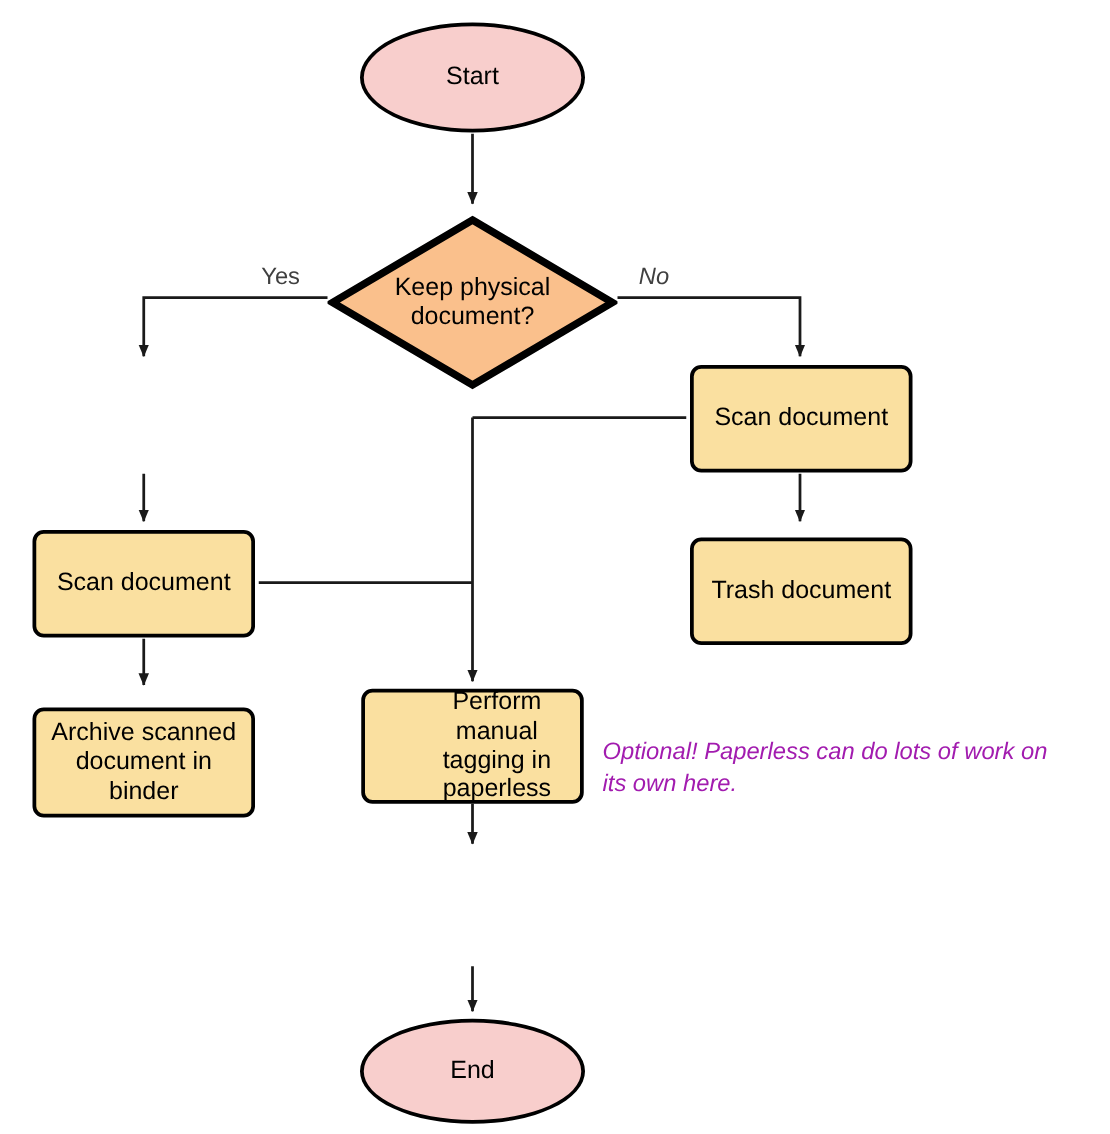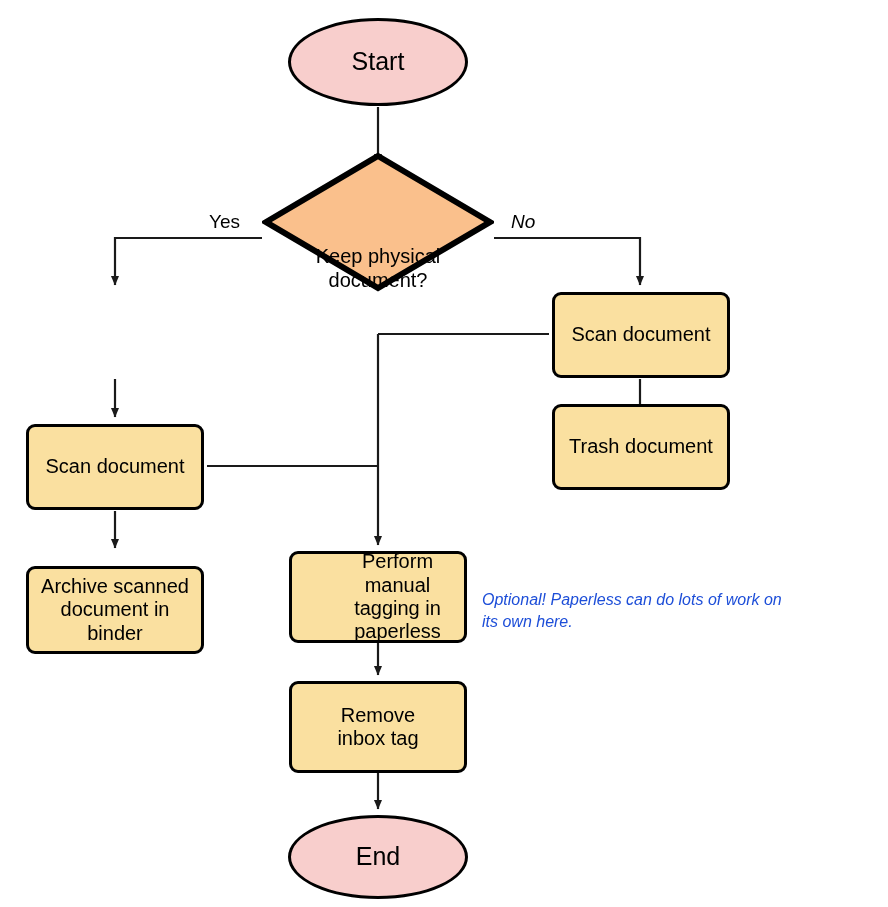--- a/index.html
+++ b/index.html
@@ -41,21 +41,21 @@
   .node-process {
     background: #FAE0A0;
     border: 3px solid #000000;
     border-radius: 9px;
     font-size: 20px;
   }
   .node-terminator {
     background: #F8CECC;
     border: 3.5px solid #000000;
     border-radius: 50%;
-    font-size: 25px;
+    font-size: 20px;
   }
   .node-decision {
     font-size: 20px;
     background: transparent;
     border: none;
   }
   .decision-shape {
     position: absolute;
     left: 0;
     top: 0;
@@ -63,28 +63,28 @@
     height: 100%;
   }
   .decision-label {
     position: relative;
     z-index: 2;
     pointer-events: none;
   }
   .edge-label {
     position: absolute;
     font-size: 19px;
-    color: #000000;
+    color: #404040;
     white-space: nowrap;
   }
   .note {
     position: absolute;
-    font-size: 16px;
+    font-size: 19px;
     font-style: italic;
-    color: #1d4ed8;
+    color: #a21caf;
     line-height: 1.35;
     white-space: pre-line;
   }
 </style>
 </head>
 <body>
 
 <div id="flow-root">
 
   <svg id="edge-layer" viewBox="0 0 888 907" width="888" height="907" aria-hidden="true">
@@ -117,21 +117,21 @@
       <path d="M378,643 L378,675" marker-end="url(#arrowhead)"></path>
 
       <path d="M378,773 L378,809" marker-end="url(#arrowhead)"></path>
     </g>
   </svg>
 
   <div class="node node-terminator" style="left:288px; top:18px; width:180px; height:88px;">
     <span>Start</span>
   </div>
 
-  <div class="node node-decision" style="left:262px; top:152px; width:232px; height:140px;align-items:flex-end;">
+  <div class="node node-decision" style="left:262px; top:172px; width:232px; height:140px;">
     <svg class="decision-shape" viewBox="0 0 232 140" preserveAspectRatio="none">
       <polygon points="116,4 228,70 116,136 4,70" fill="#FAC08C" stroke="#000000" stroke-width="6" stroke-linejoin="miter"></polygon>
     </svg>
     <span class="decision-label">Keep physical
 document?</span>
   </div>
 
   <div class="edge-label" style="left:209px; top:211px;">Yes</div>
   <div class="edge-label" style="left:511px; top:211px;font-style:italic;">No</div>
 
@@ -143,34 +143,30 @@
   <div class="node node-process" style="left:26px; top:566px; width:178px; height:88px;">
     <span>Archive scanned
 document in
 binder</span>
   </div>
 
   <div class="node node-process" style="left:552px; top:292px; width:178px; height:86px;">
     <span>Scan document</span>
   </div>
 
-  <div class="node node-process" style="left:552px; top:404px; width:178px; height:86px;">
+  <div class="node node-process" style="left:552px; top:430px; width:178px; height:86px;">
     <span>Trash document</span>
   </div>
 
   <div class="node node-process" style="left:289px; top:551px; width:178px; height:92px;padding-left:39px;">
     <span>Perform manual
 tagging in
 paperless</span>
   </div>
 
-  <div class="node node-process" style="left:289px; top:681px; width:178px; height:92px;">
-    <span>Remove
-inbox tag</span>
-  </div>
 
   <div class="node node-terminator" style="left:288px; top:815px; width:180px; height:84px;">
     <span>End</span>
   </div>
 
   <div class="note" style="left:482px; top:589px; width:400px;">Optional! Paperless can do lots of work on
 its own here.</div>
 
 </div>
 

